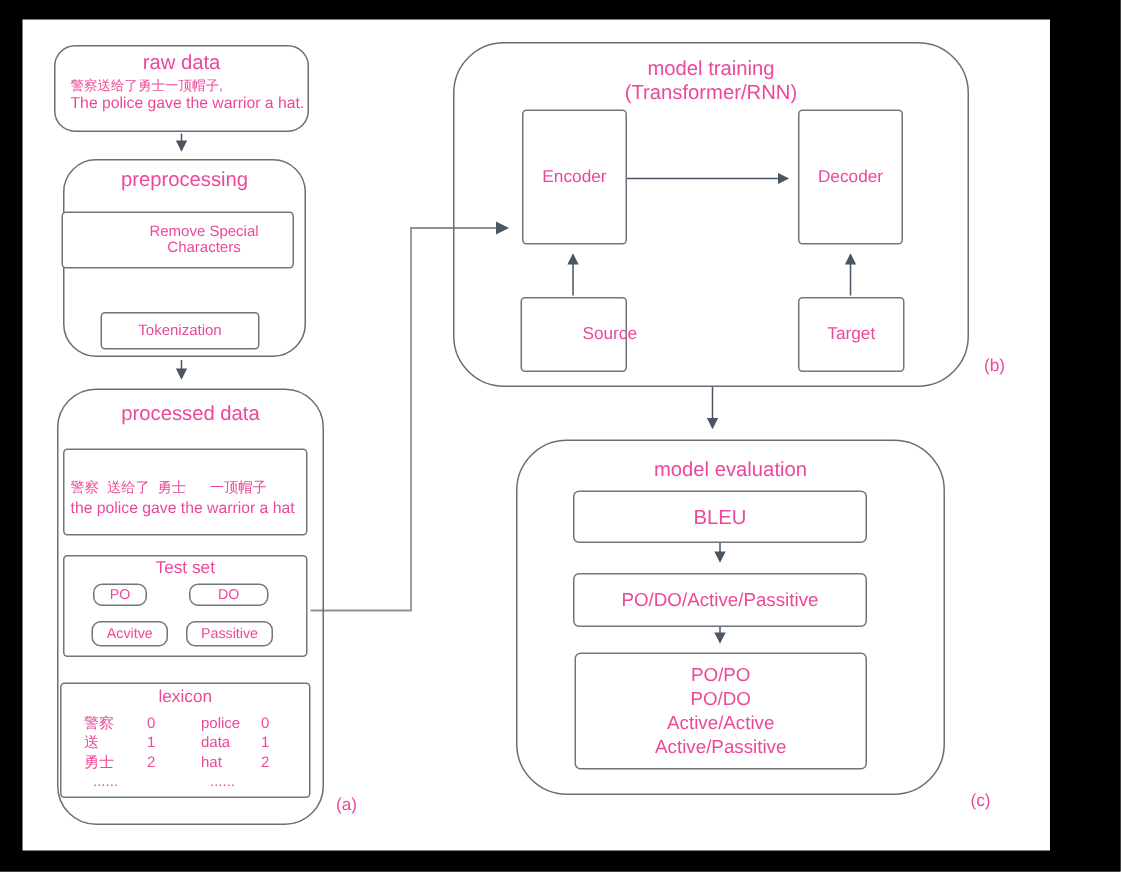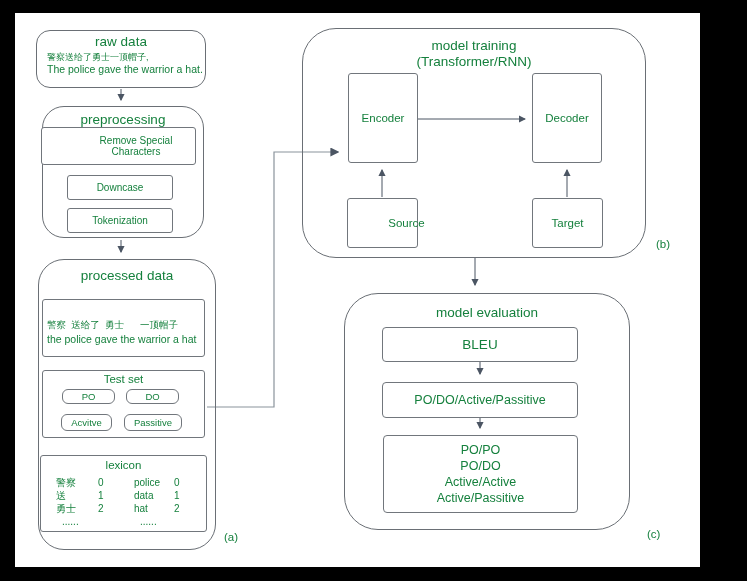--- a/index.html
+++ b/index.html
@@ -1,19 +1,19 @@
 <!DOCTYPE html>
 <html><head>
 <meta charset="utf-8">
 <style>
   html,body{margin:0;padding:0;background:#222;}
   .frame{
     position:relative; width:747px; height:581px; background:#000;
     font-family:"Liberation Sans","DejaVu Sans",sans-serif;
-    color:#15803d; overflow:hidden;
+    color:#ec4899; overflow:hidden;
   }
   .canvas{position:absolute; left:15px; top:13px; width:685px; height:554px; background:#ffffff;}
   .abs{position:absolute;}
   .wires{position:absolute; left:0; top:0; width:747px; height:581px; pointer-events:none;}
   .container{border:1px solid #6a6f75; background:transparent; box-sizing:border-box;}
   .box{
     border:1px solid #71767c; border-radius:3px; background:#fff; box-sizing:border-box;
     display:flex; align-items:center; justify-content:center; text-align:center;
   }
   .pill{border:1px solid #71767c; border-radius:6px; background:#fff; box-sizing:border-box;
@@ -52,34 +52,33 @@
     <line x1="480" y1="418" x2="480" y2="428" stroke="#4b5563" stroke-width="1" marker-end="url(#ah)"></line>
   </svg>
 
   <div class="abs container" style="left:36px; top:30px; width:170px; height:58px; border-radius:14px;"></div>
   <div class="abs ctr t-section" style="left:36px; top:34px; width:170px;">raw data</div>
   <div class="abs zh" style="left:47px; top:51px; font-size:9px;">警察送给了勇士一顶帽子,</div>
   <div class="abs" style="left:47px; top:63px; font-size:10.5px;">The police gave the warrior a hat.</div>
 
   <div class="abs container" style="left:42px; top:106px; width:162px; height:132px; border-radius:22px;"></div>
   <div class="abs ctr t-section" style="left:42px; top:112px; width:162px;">preprocessing</div>
-  <div class="abs box t-small" style="left:41px; top:127px; width:155px; height:38px;padding-left:35px;">Remove Special Characters</div>
-  <div class="abs box t-small" style="left:67px; top:175px; width:106px; height:25px;">Downcase</div>
+  <div class="abs box t-small" style="left:41px; top:141px; width:155px; height:38px;padding-left:35px;">Remove Special Characters</div>
   <div class="abs box t-small" style="left:67px; top:208px; width:106px; height:25px;">Tokenization</div>
 
   <div class="abs container" style="left:38px; top:259px; width:178px; height:291px; border-radius:26px;"></div>
   <div class="abs ctr t-section" style="left:38px; top:268px; width:178px;">processed data</div>
 
   <div class="abs box" style="left:42px; top:299px; width:163px; height:58px;"></div>
   <div class="abs zh" style="left:47px; top:319px; font-size:9.5px;">警察  送给了  勇士      一顶帽子</div>
   <div class="abs" style="left:47px; top:333px; font-size:10.5px;">the police gave the warrior a hat</div>
 
   <div class="abs box" style="left:42px; top:370px; width:163px; height:68px;"></div>
   <div class="abs ctr t-sub" style="left:42px; top:373px; width:163px;">Test set</div>
-  <div class="abs pill t-tiny" style="left:62px; top:389px; width:53px; height:15px;">PO</div>
+  <div class="abs pill t-tiny" style="left:62px; top:389px; width:36px; height:15px;">PO</div>
   <div class="abs pill t-tiny" style="left:126px; top:389px; width:53px; height:15px;">DO</div>
   <div class="abs pill t-tiny" style="left:61px; top:414px; width:51px; height:17px;">Acvitve</div>
   <div class="abs pill t-tiny" style="left:124px; top:414px; width:58px; height:17px;">Passitive</div>
 
   <div class="abs box" style="left:40px; top:455px; width:167px; height:77px;"></div>
   <div class="abs ctr t-sub" style="left:40px; top:459px; width:167px;">lexicon</div>
   <div class="abs lex-grid" style="left:56px; top:476px;">
     <span>警察</span>
     <span>0</span>
     <span>police</span>

